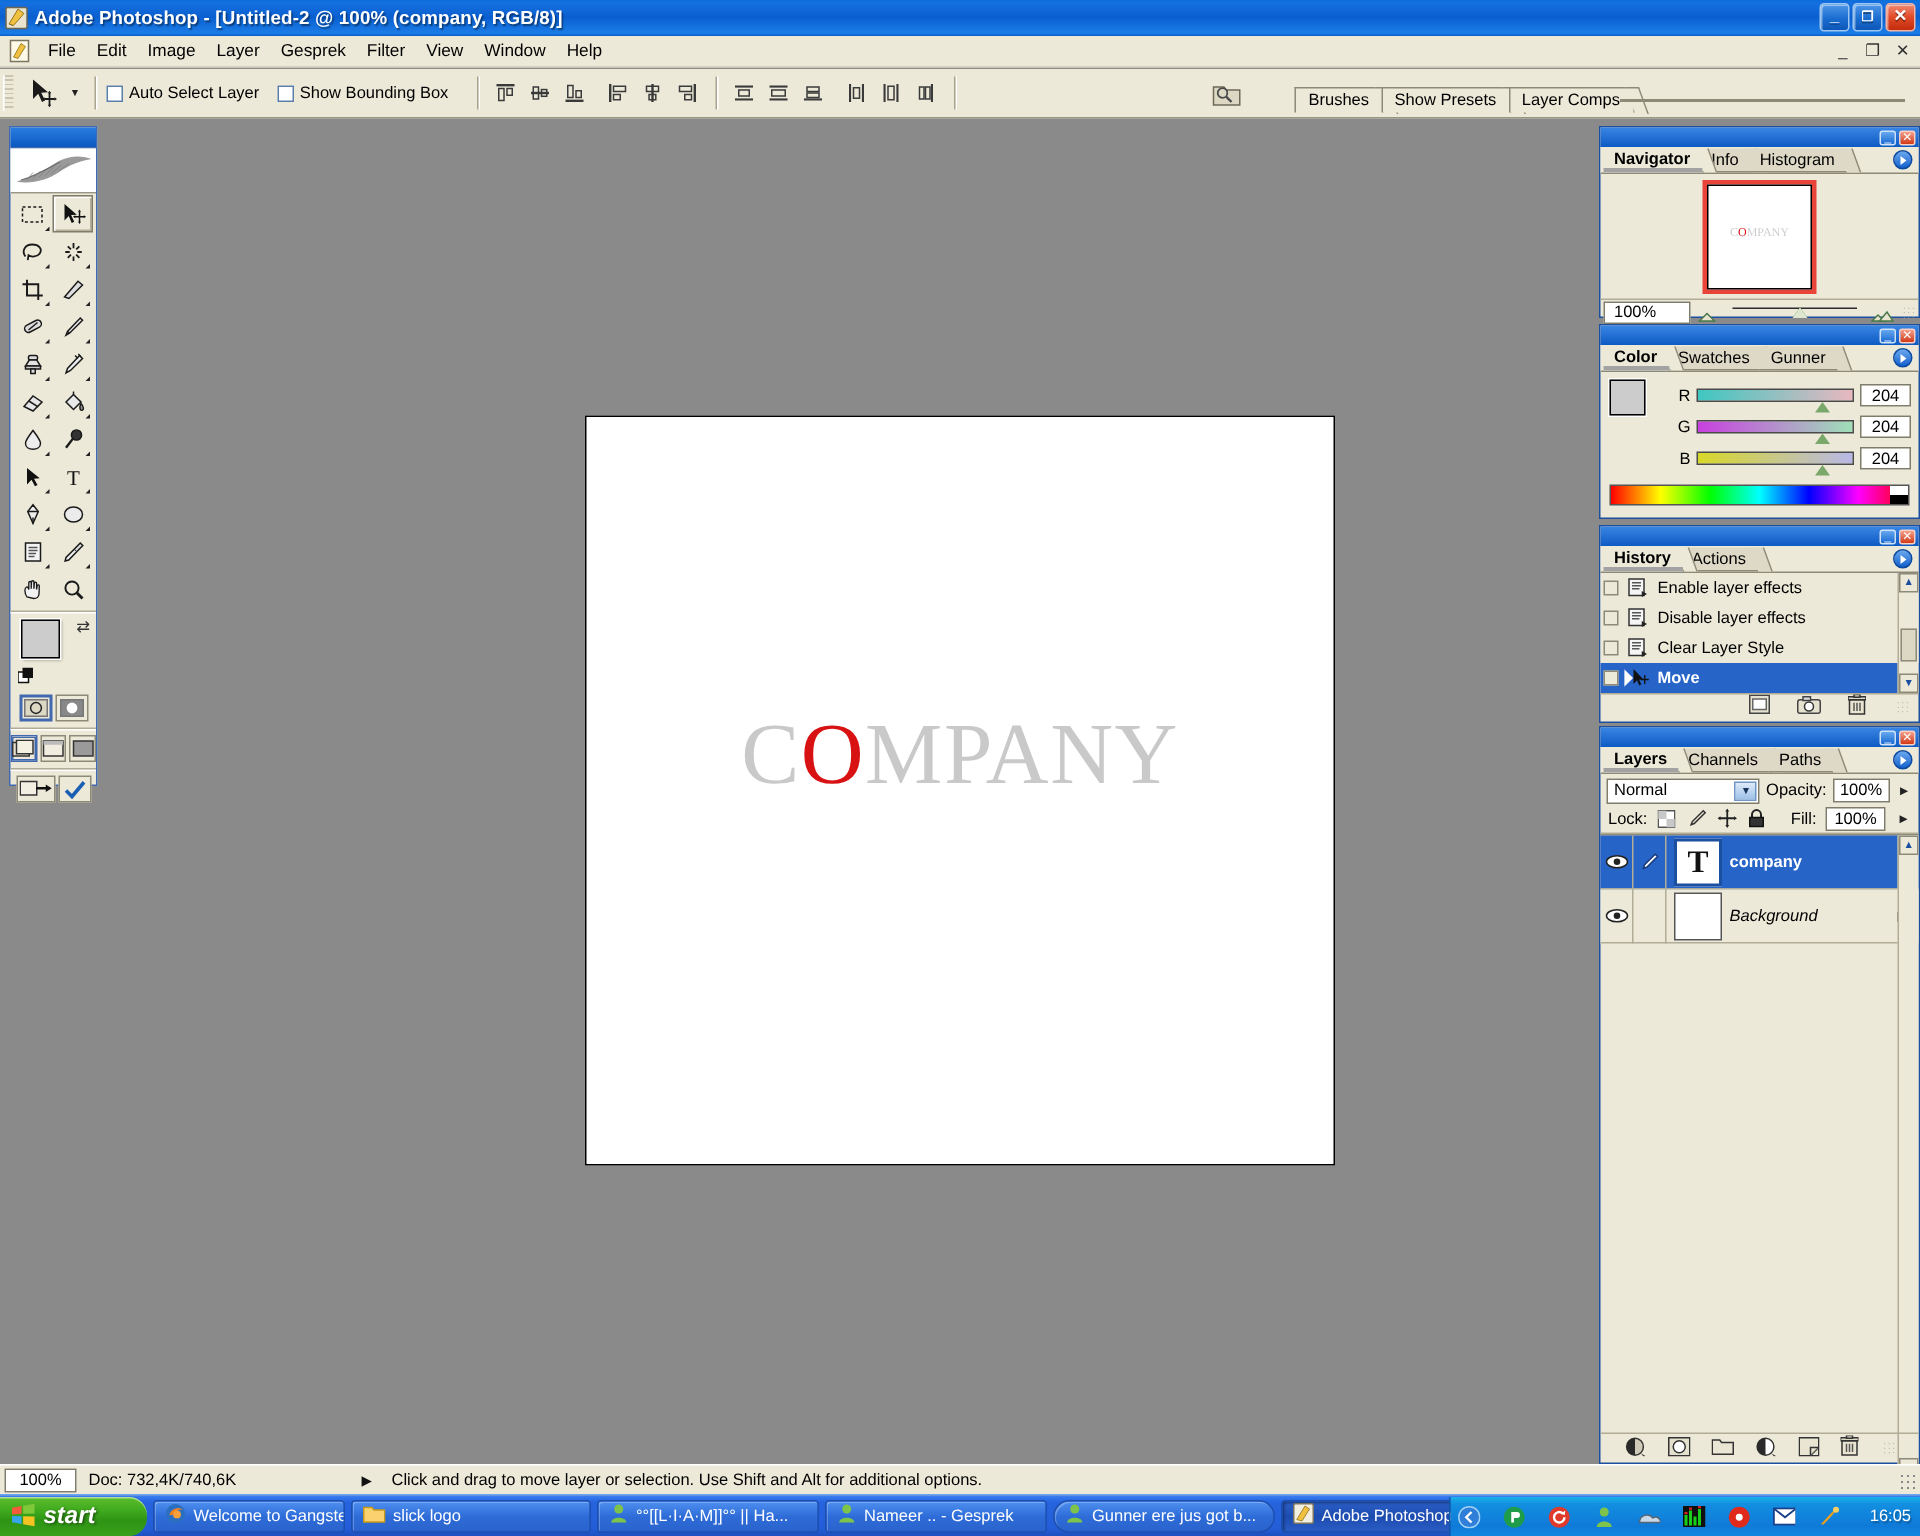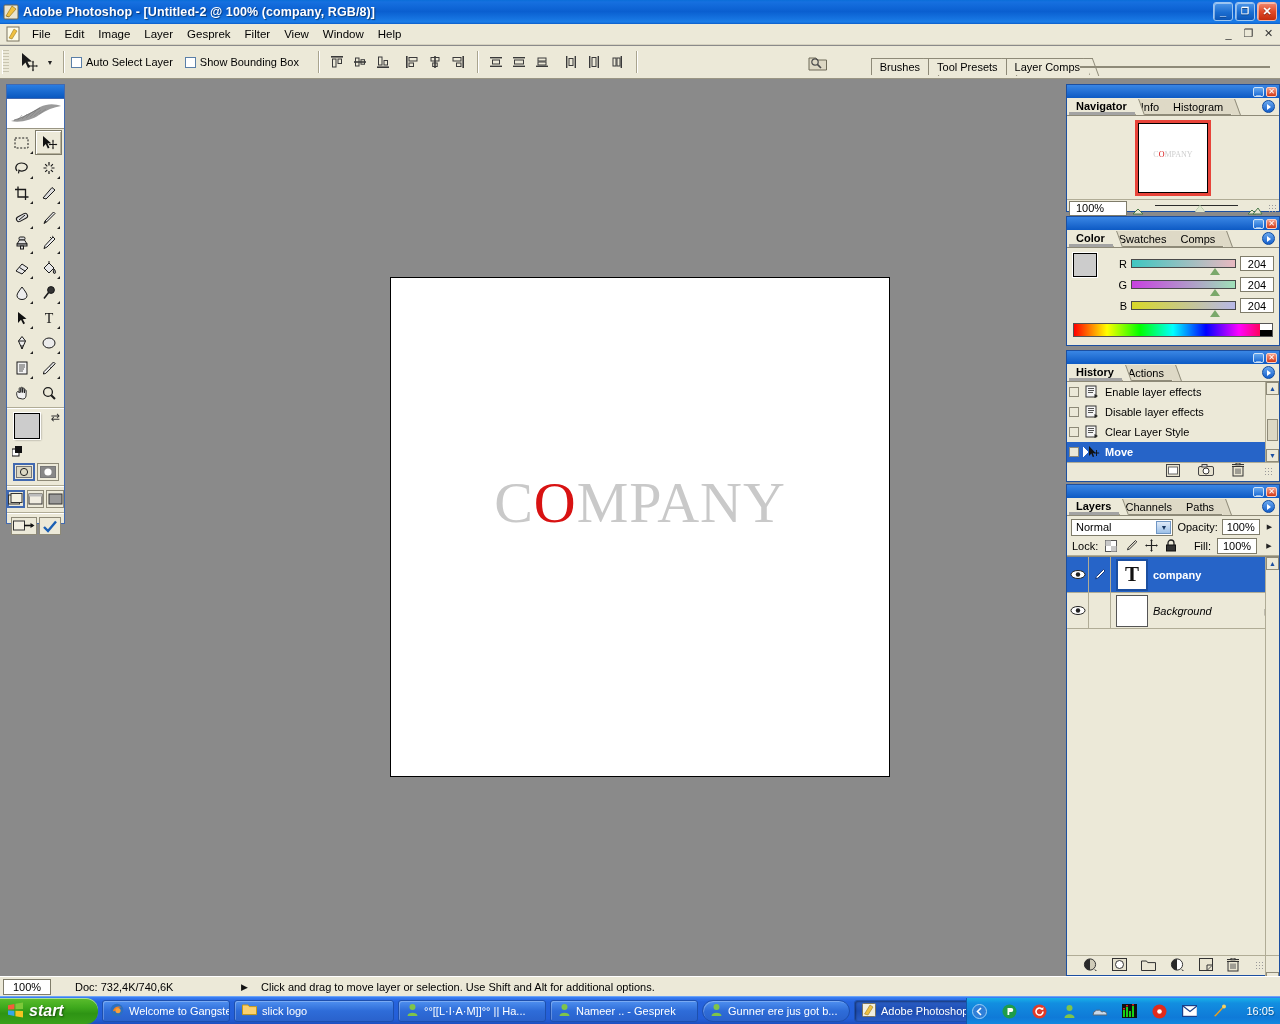--- a/index.html
+++ b/index.html
@@ -240,21 +240,21 @@
   .lscroll { position:absolute; right:0; top:0; width:14px; bottom:0; background:#ece9d8;
     border-left:1px solid #b0ac96; }
   .layers-foot { position:absolute; left:0; right:0; bottom:0; height:20px;
     border-top:1px solid #b0ac96; display:flex; align-items:center; justify-content:center; gap:14px; }
 
   
   #statusbar { position:absolute; left:0; top:976px; width:1280px; height:20px;
     background:#ece9d8; border-top:1px solid #fff; display:flex; align-items:center; }
   #statusbar .sbzoom { width:48px; height:16px; background:#fff; border:1px solid #7f7c6a;
     margin-left:3px; font-size:11px; display:flex; align-items:center; justify-content:center; }
-  #statusbar .sbdoc { width:190px; padding-left:24px; font-size:11px; }
+  #statusbar .sbdoc { width:190px; padding-left:8px; font-size:11px; }
   #statusbar .sbarrow { width:14px; font-size:9px; color:#111; }
   #statusbar .sbhint { font-size:11px; padding-left:6px; }
   .sbgrip { position:absolute; right:2px; bottom:2px; width:12px; height:12px;
     background-image:radial-gradient(#888 0.6px, transparent 0.7px); background-size:4px 4px; }
 
   
   #taskbar { position:absolute; left:0; top:996px; width:1280px; height:28px;
     background:linear-gradient(to bottom,#3c81f3 0%,#2e6fe8 9%,#2663dd 18%,#235ed8 80%,#1d50c0 100%);
     display:flex; align-items:center; border-top:1px solid #6ba3f8; }
   #startbtn {
@@ -448,21 +448,21 @@
       <circle cx="8" cy="9" r="3.2" fill="none" stroke="#4a4a4a" stroke-width="1.2"></circle>
       <path d="M10.4 11.4 L14 15" stroke="#4a4a4a" stroke-width="1.6"></path>
     </svg>
   </div>
 
   <div class="palwell">
     <div class="welltab">
         <span>Brushes</span>
       </div>
     <div class="welltab">
-        <span>Tool Presets</span>
+        <span>Show Presets</span>
       </div>
     <div class="welltab">
         <span>Layer Comps</span>
       </div>
   </div>
   <div class="wellbase"></div>
 </div>
 
 <div id="toolbox">
   <div id="tb-title"></div>
@@ -763,21 +763,21 @@
     <div class="pbtn close">✕</div>
   </div>
   <div class="tabrow">
     <div class="ptab act">
         <span>Color</span>
       </div>
     <div class="ptab">
         <span>Swatches</span>
       </div>
     <div class="ptab">
-        <span>Comps</span>
+        <span>Gunner</span>
       </div>
     <div class="palmenu"></div>
   </div>
   <div class="col-body">
     <div class="col-sw">
       <div class="b"></div>
       <div class="f"></div>
     </div>
     <div class="sliders">
       <div class="slrow">

